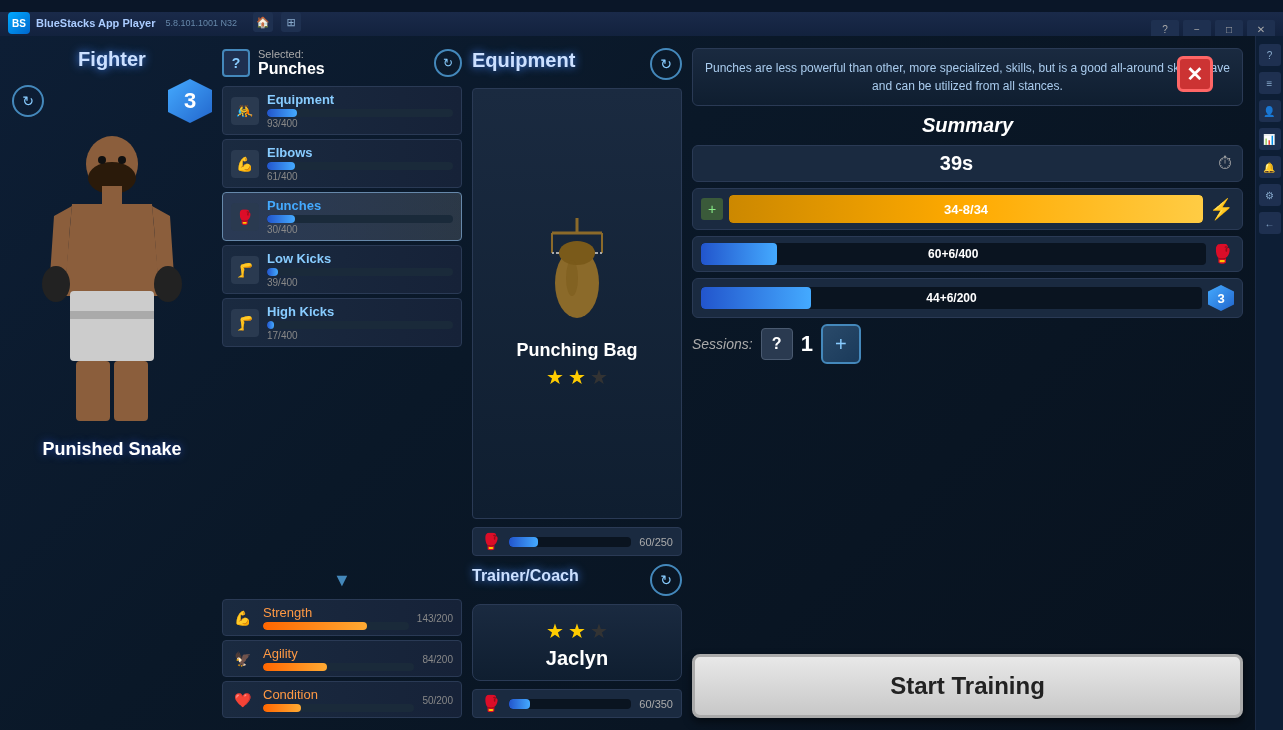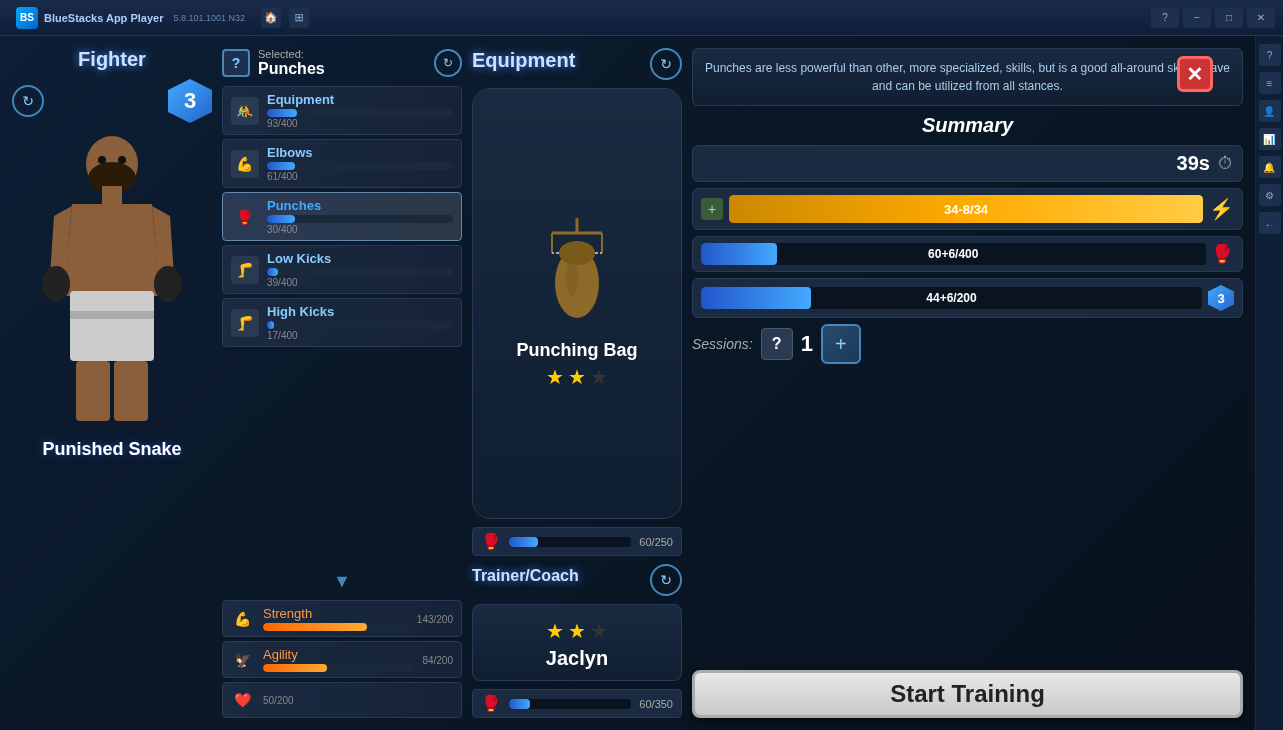--- a/index.html
+++ b/index.html
@@ -12,24 +12,25 @@
       color: white;
       position: relative;
     }
 
     
     .title-bar {
       width: 100%;
       height: 36px;
       background: linear-gradient(to bottom, #1a2a4a, #0f1e38);
       display: flex;
-      align-items: center;
-      padding: 0 16px;
+      align-items: flex-start;
+      padding: 0 8px;
       border-bottom: 1px solid #2a3a5a;
       position: relative;
+      margin-top: 12px;
     }
     .title-bar-logo {
       display: flex;
       align-items: center;
       gap: 6px;
     }
     .bs-logo {
       width: 22px; height: 22px;
       background: linear-gradient(135deg, #00aaff, #0066cc);
       border-radius: 4px;
@@ -242,21 +243,21 @@
       flex-direction: column;
     }
     .equip-header {
       display: flex; align-items: center; justify-content: space-between;
       margin-bottom: 8px;
     }
     .equip-item {
       flex: 1;
       background: linear-gradient(to bottom, #1a2a40, #0f1e30);
       border: 1px solid #2a3a55;
-      border-radius: 18px;
+      border-radius: 4px;
       display: flex;
       flex-direction: column;
       align-items: center;
       justify-content: center;
       margin-bottom: 8px;
       min-height: 200px;
     }
     .equip-image {
       font-size: 60px;
       margin-bottom: 8px;
@@ -347,21 +348,21 @@
     .summary-row {
       display: flex; align-items: center; gap: 8px;
       background: #1a2a40;
       border: 1px solid #2a3a55;
       border-radius: 6px;
       padding: 6px 10px;
       margin-bottom: 6px;
     }
     .summary-time {
       font-size: 20px; font-weight: bold; color: white;
-      flex: 1; text-align: right;
+      flex: 1; text-align: center;
     }
     .timer-icon { font-size: 18px; color: #aaaaaa; }
     .energy-row {
       display: flex; align-items: center; gap: 6px;
       background: #1a2a40;
       border: 1px solid #2a3a55;
       border-radius: 6px;
       padding: 6px 8px;
       margin-bottom: 6px;
     }
@@ -440,21 +441,21 @@
     .sessions-add {
       width: 40px; height: 40px;
       background: linear-gradient(135deg, #2a4a6a, #1a3a5a);
       border: 2px solid #4488bb;
       border-radius: 6px;
       display: flex; align-items: center; justify-content: center;
       font-size: 20px; color: #88ccff; cursor: pointer;
     }
     .start-btn {
       width: 100%;
-      height: 48px;
+      height: 64px;
       background: linear-gradient(to bottom, #e8e8e8, #c8c8c8);
       border: 3px solid #aaaaaa;
       border-radius: 8px;
       display: flex; align-items: center; justify-content: center;
       font-size: 24px; font-weight: bold; color: #222222;
       cursor: pointer;
       margin-top: auto;
       box-shadow: 0 4px 8px rgba(0,0,0,0.5);
     }
 
@@ -625,20 +626,26 @@
         <div class="stat-info">
           <div class="stat-name">Agility</div>
           <div class="stat-bar-bg">
             <div class="stat-bar-fill" style="width:42%"></div>
           </div>
         </div>
         <div class="stat-value">84/200</div>
       </div>
       <div class="stat-item">
         <div class="stat-icon">❤️</div>
+        <div class="stat-info">
+          <div class="stat-name">Condition</div>
+          <div class="stat-bar-bg">
+            <div class="stat-bar-fill" style="width:25%"></div>
+          </div>
+        </div>
         <div class="stat-value">50/200</div>
       </div>
     </div>
   </div>
 
   <div class="equipment-panel">
     <div class="equip-header">
       <div class="panel-title">Equipment</div>
       <div class="refresh-btn">↻</div>
     </div>

